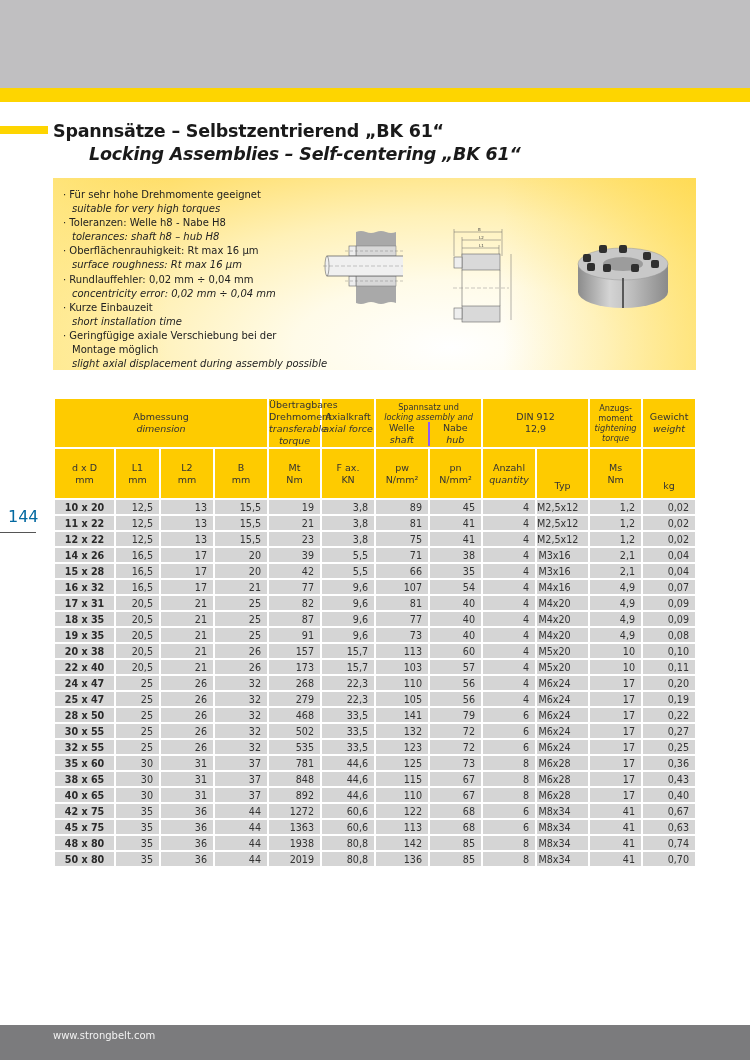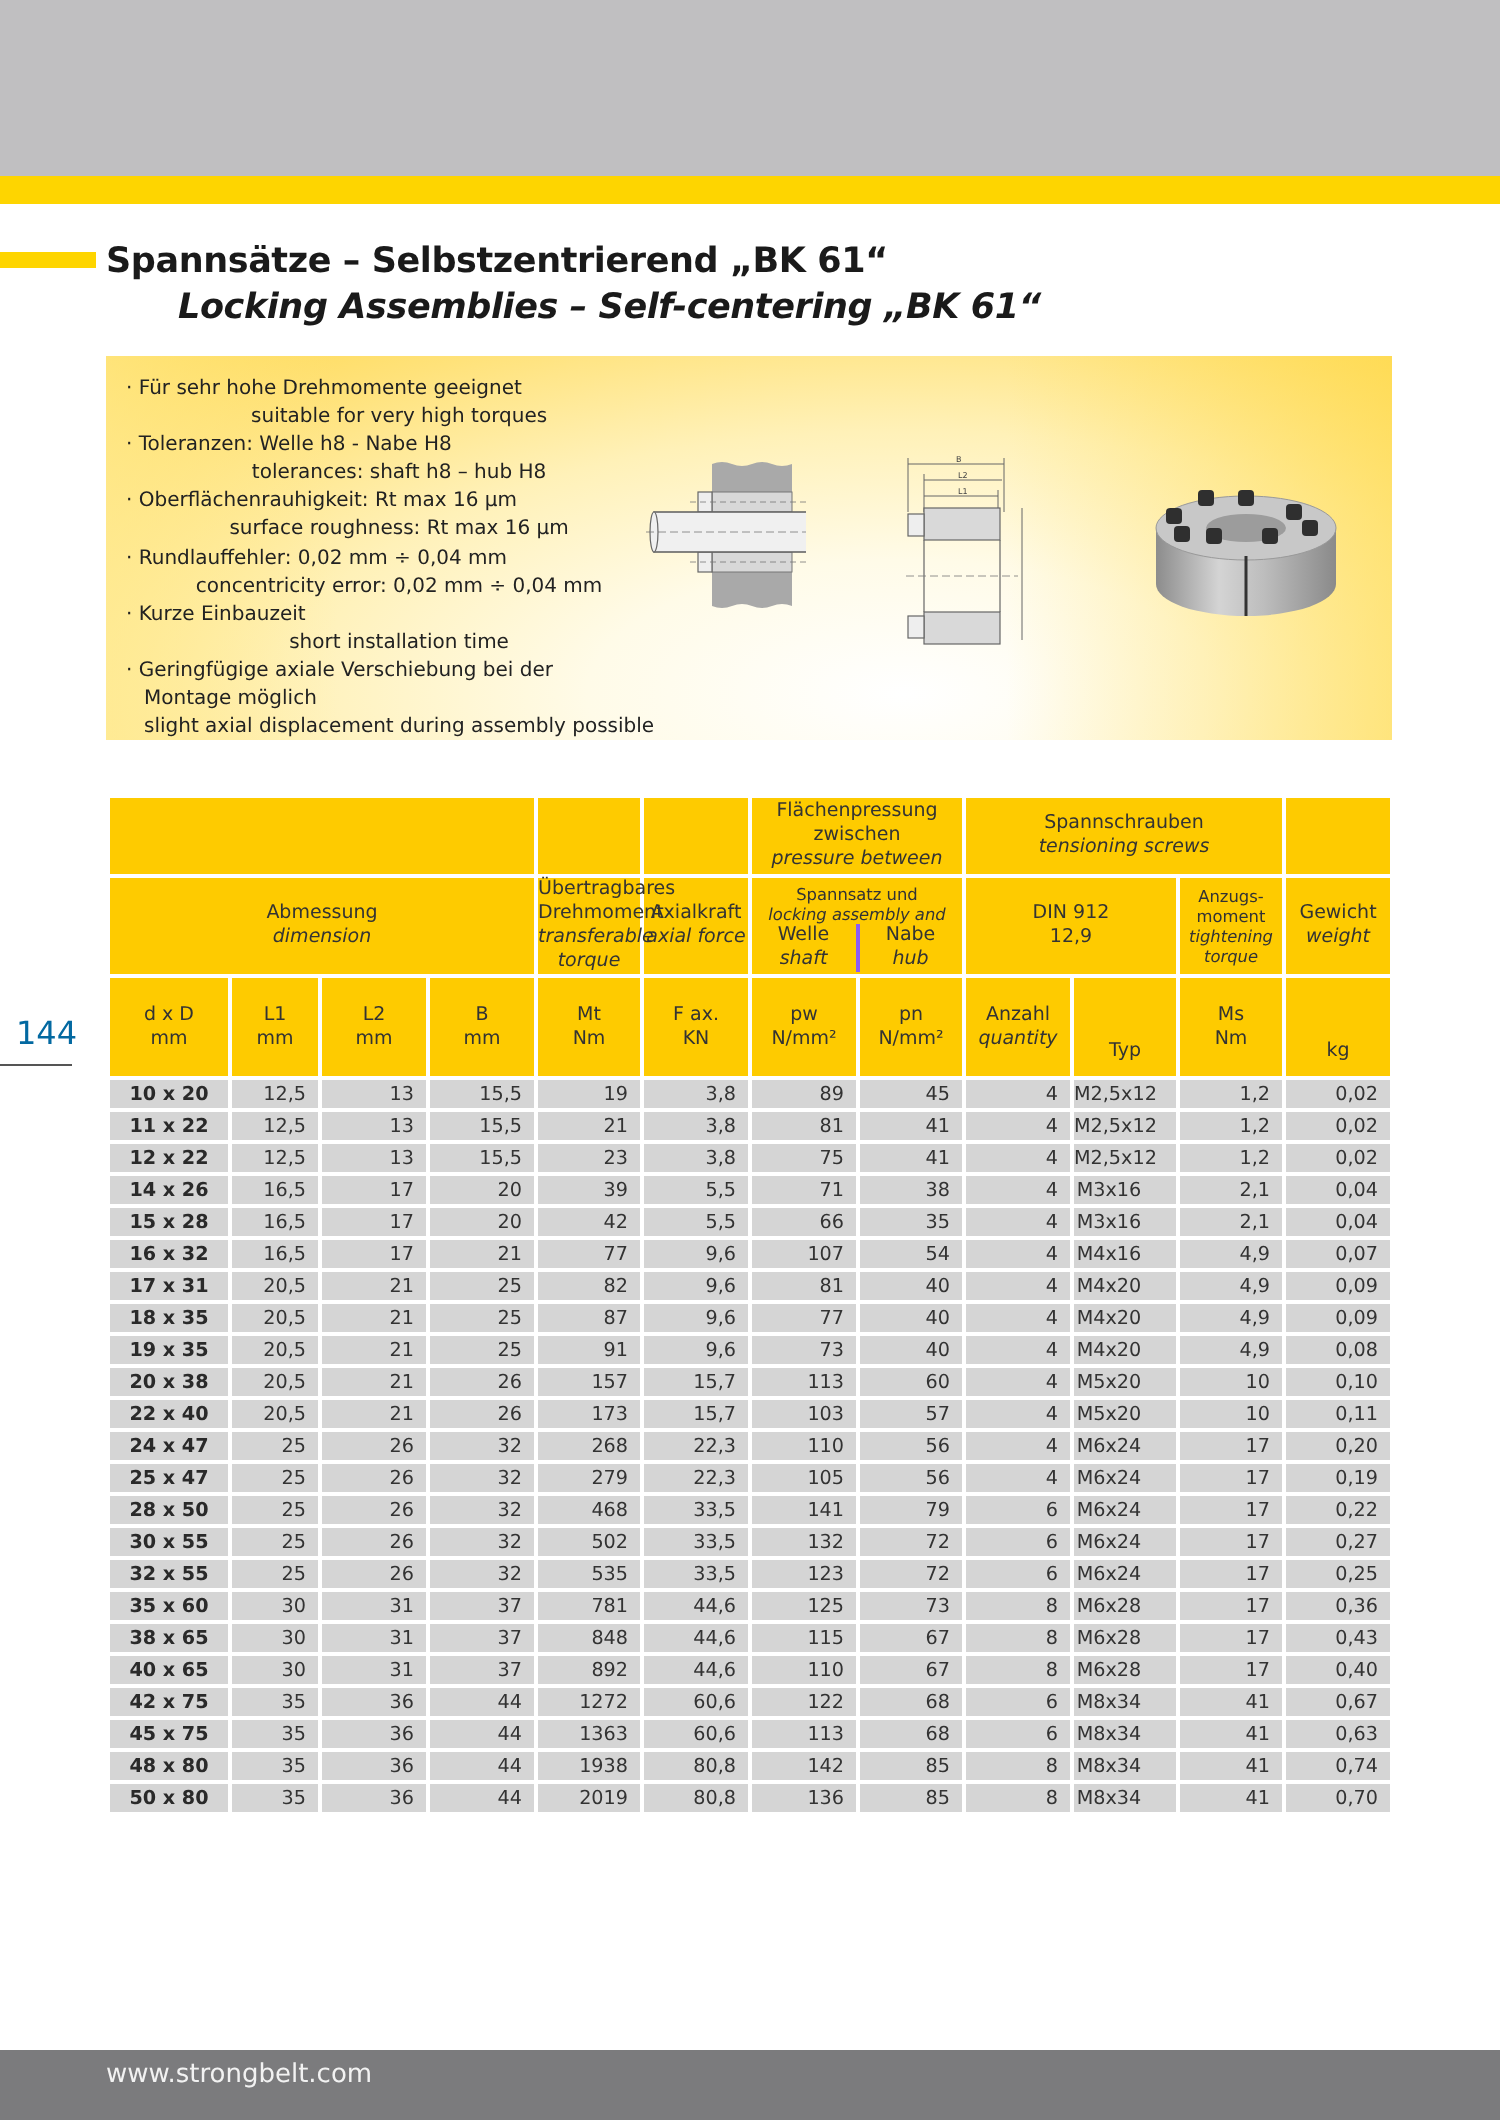--- a/index.html
+++ b/index.html
@@ -9,38 +9,38 @@
   .top-stripe { position:absolute; left:0; top:88px; width:750px; height:14px; background:#fed500; }
   .title-marker { position:absolute; left:0; top:126px; width:48px; height:8px; background:#fed500; }
   .title { position:absolute; left:53px; top:120px; font-size:17.5px; font-weight:bold; color:#1a1a1a; line-height:23px; letter-spacing:-0.2px; }
   .title .sub { font-style:italic;margin-left:36px; }
   .banner { position:absolute; left:53px; top:178px; width:643px; height:192px;
             background: radial-gradient(ellipse at 62% 88%, #ffffff 0%, #fffbe8 28%, #fff1b8 55%, #ffe27a 80%, #ffd84e 100%); }
   .banner::before { content:""; position:absolute; left:0; top:0; width:100%; height:100%;
             background: linear-gradient(90deg, rgba(255,236,150,0.6) 0%, rgba(255,255,255,0) 18%, rgba(255,255,255,0) 70%, rgba(255,215,60,0.55) 100%); }
   .features { position:absolute; left:10px; top:10px; font-size:10px; line-height:14.1px; color:#222; font-family:"DejaVu Sans", sans-serif; }
   .features .de { display:block; }
-  .features .en { display:block; padding-left:9px;text-align:center; }
+  .features .en { display:block; font-style:italic; padding-left:9px; }
   .features .de2 { display:block; padding-left:9px; }
   .drawing { position:absolute; }
   .page-num { position:absolute; left:8px; top:507px; font-size:16px; color:#0369a1; }
   .page-rule { position:absolute; left:0; top:532px; width:36px; height:1px; background:#555; }
   table.data { position:absolute; left:53px; top:397px; border-collapse:collapse; table-layout:fixed; width:642px; font-family:"DejaVu Sans", sans-serif; }
   table.data td { padding:0; border:2px solid #fff; text-align:center; vertical-align:middle; }
   table.data tr.h td { background:#fecb00; color:#333; font-size:9.5px; line-height:12px; }
   table.data tr.h1 td { height:38px; }
   table.data tr.h2 td { height:48px; }
   table.data tr.h3 td { height:43px; }
   table.data .tiny { font-size:7.4px; line-height:9.4px; }
   table.data .it { font-style:italic; }
   table.data tr.r td { background:#d5d5d5; color:#333; font-size:9.6px; height:14px; text-align:right; padding-right:6px; }
   table.data tr.r td.dxd { text-align:center; font-weight:bold; padding-right:0; color:#2a2a2a; }
   table.data tr.r td.typ { text-align:center; padding-right:16px; }
   .footer { position:absolute; left:0; top:1025px; width:750px; height:35px; background:#7b7b7d; }
-  .footer-url { position:absolute; left:53px; top:5px; color:#f2f2f2; font-size:13px; }
+  .footer-url { position:absolute; left:53px; top:5px; color:#f2f2f2; font-size:10px; }
 </style>
 </head>
 <body>
 
 <div class="top-band"></div>
 <div class="top-stripe"></div>
 
 <div class="title-marker"></div>
 <div class="title">
   <div>Spannsätze – Selbstzentrierend „BK 61“</div>
@@ -139,34 +139,20 @@
     <col style="width:53px">
       <col style="width:54px">
       <col style="width:54px">
       <col style="width:53px">
     <col style="width:54px">
       <col style="width:53px">
       <col style="width:53px">
       <col style="width:54px">
   </colgroup>
   <tbody>
-      <tr class="h h1">
-    <td colspan="4"></td>
-    <td></td>
-    <td></td>
-    <td colspan="2" class="tiny">
-      <span>Flächenpressung zwischen</span><br>
-      <span class="it">pressure between</span>
-    </td>
-    <td colspan="3">
-      <span>Spannschrauben</span><br>
-      <span class="it">tensioning screws</span>
-    </td>
-    <td></td>
-  </tr>
   <tr class="h h2">
     <td colspan="4">
       <span>Abmessung</span><br>
       <span class="it">dimension</span>
     </td>
     <td class="tiny">
       <span>Übertragbares</span><br>
       <span>Drehmoment</span><br>
       <span class="it">transferable</span><br>
       <span class="it">torque</span>

